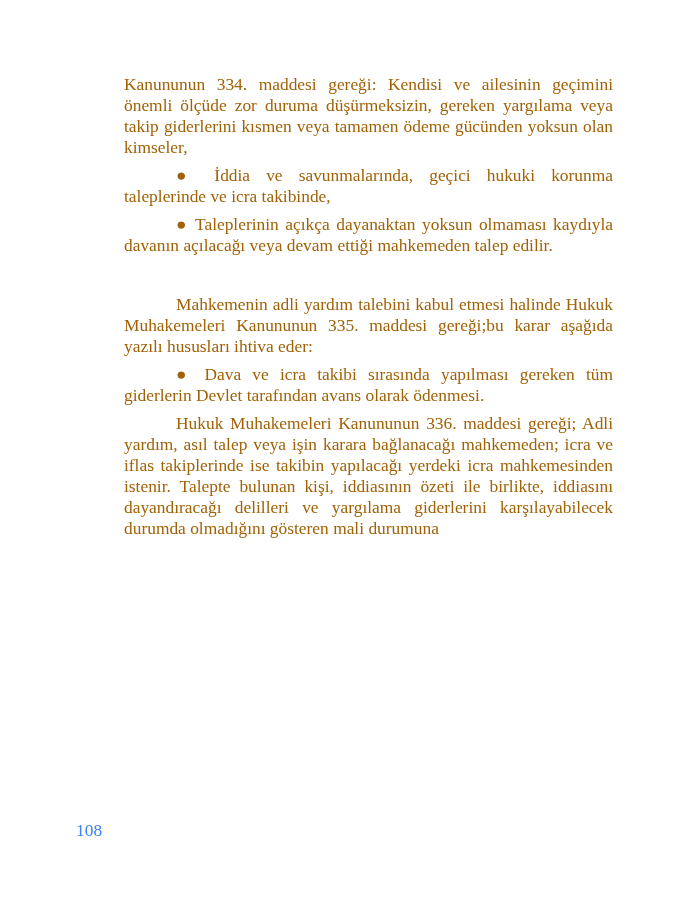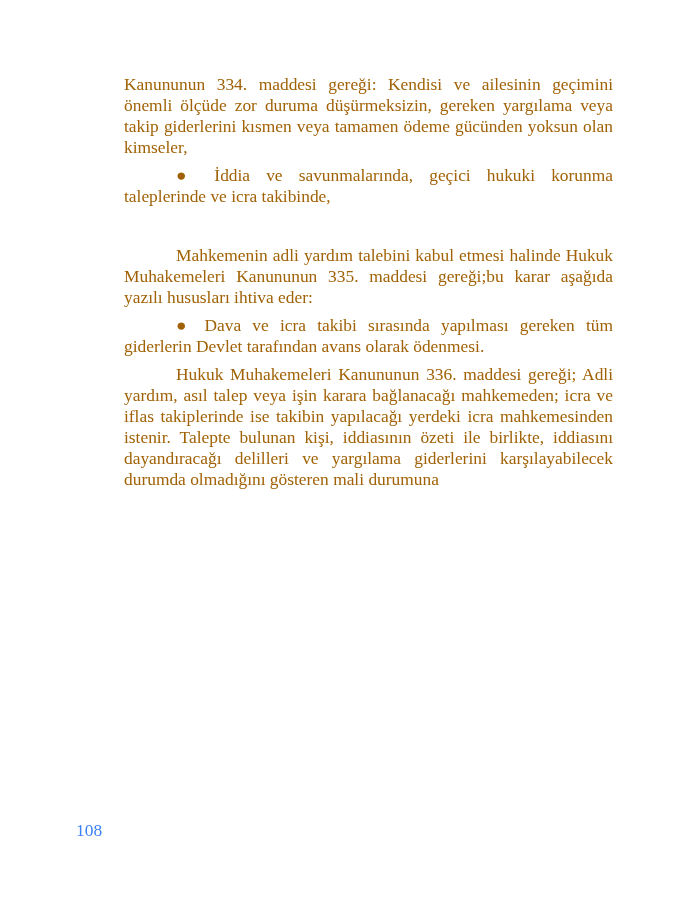--- a/index.html
+++ b/index.html
@@ -38,20 +38,24 @@
 
 <div class="page">
 
   <p class="p">Kanununun 334. maddesi gereği: Kendisi ve ailesinin geçimini önemli ölçüde zor duruma düşürmeksizin, gereken yargılama veya takip giderlerini kısmen veya tamamen ödeme gücünden yoksun olan kimseler,</p>
 
   <p class="p indent gap-s">
     <span class="bullet-dot">●</span>
     <span>İddia ve savunmalarında, geçici hukuki korunma taleplerinde ve icra takibinde,</span>
   </p>
 
+  <p class="p indent gap-s">
+    <span class="bullet-dot">●</span>
+    <span>Taleplerinin açıkça dayanaktan yoksun olmaması kaydıyla davanın açılacağı veya devam ettiği mahkemeden talep edilir.</span>
+  </p>
 
   <p class="p indent gap-l" style="margin-top:38px;">Mahkemenin adli yardım talebini kabul etmesi halinde Hukuk Muhakemeleri Kanununun 335. maddesi gereği;bu karar aşağıda yazılı hususları ihtiva eder:</p>
 
 
 
   <p class="p indent gap-s">
     <span class="bullet-dot">●</span>
     <span>Dava ve icra takibi sırasında yapılması gereken tüm giderlerin Devlet tarafından avans olarak ödenmesi.</span>
   </p>
 

